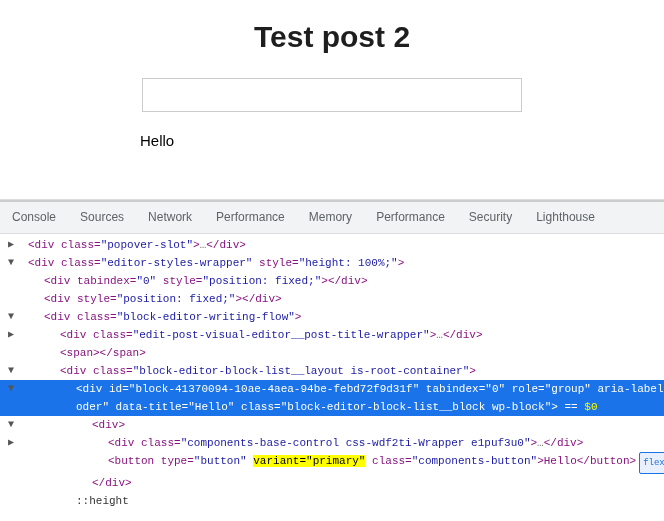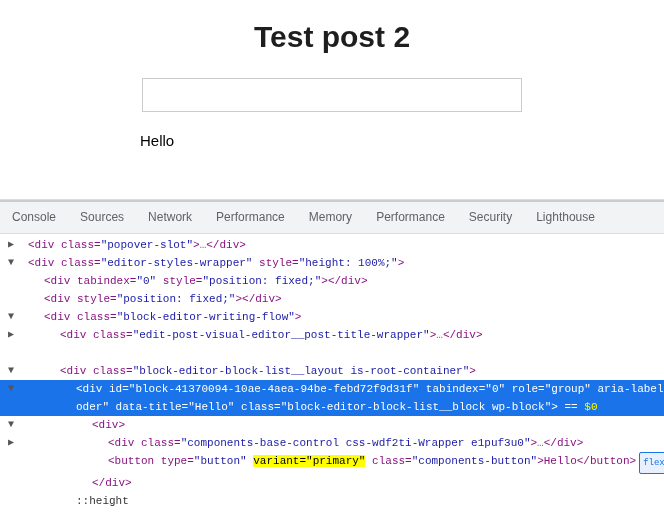--- a/index.html
+++ b/index.html
@@ -194,20 +194,21 @@
       <span class="toggle">▶</span>
       <span class="indent" style="margin-left:40px"></span>
       <span class="tag">&lt;div class=<span class="attr-value">"edit-post-visual-editor__post-title-wrapper"</span>&gt;</span>
       <span class="ellipsis">…</span>
       <span class="tag">&lt;/div&gt;</span>
     </div>
 
     <div class="code-line">
       <span class="toggle">&nbsp;</span>
       <span class="indent" style="margin-left:40px"></span>
+      <span class="tag">&lt;span&gt;&lt;/span&gt;</span>
     </div>
 
     <div class="code-line">
       <span class="toggle">▼</span>
       <span class="indent" style="margin-left:40px"></span>
       <span class="tag">&lt;div class=<span class="attr-value">"block-editor-block-list__layout is-root-container"</span>&gt;</span>
     </div>
 
     <div class="code-line highlighted">
       <span class="toggle">▼</span>

